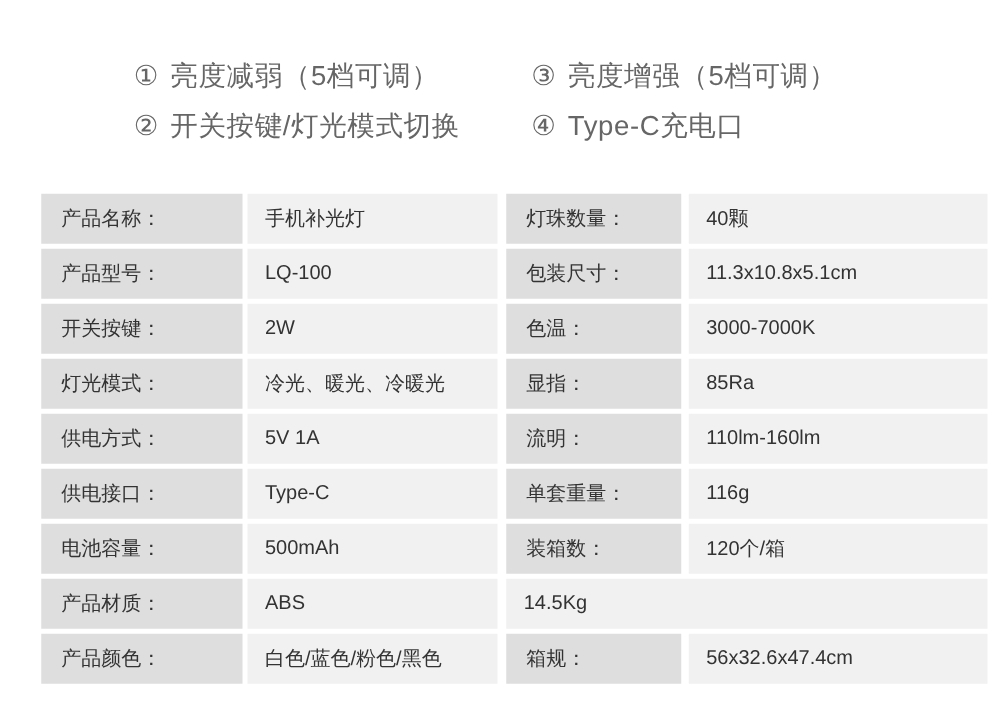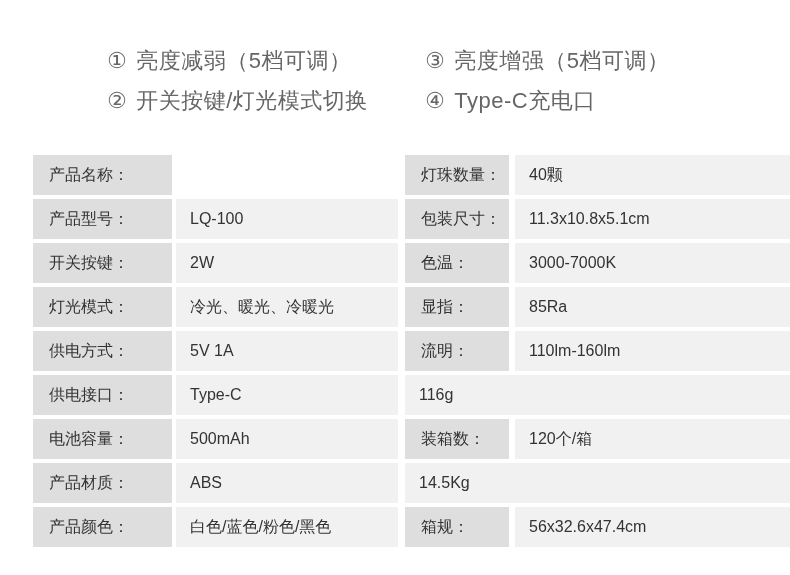--- a/index.html
+++ b/index.html
@@ -52,31 +52,31 @@
 
   .spec-row {
     display: flex;
     gap: 4px;
     height: 40px;
   }
   .spec-column.right .spec-row { gap: 6px; }
 
   .spec-label {
     background: var(--label-bg, #dedede);
-    width: 139px;
+    width: 161px;
     flex: 0 0 auto;
     display: flex;
     align-items: center;
     padding-left: 16px;
     box-sizing: border-box;
     font-size: 16px;
     color: var(--table-text, #333333);
     white-space: nowrap;
   }
-  .spec-column.right .spec-label { width: 104px; }
+  .spec-column.right .spec-label { width: 140px; }
 
   .spec-value {
     background: var(--value-bg, #f1f1f1);
     flex: 1 1 auto;
     display: flex;
     align-items: center;
     padding-left: 14px;
     box-sizing: border-box;
     font-size: 16px;
     color: var(--table-text, #333333);
@@ -102,20 +102,21 @@
     <div class="annotation-item">
       <span class="num">④</span>
       <span>Type-C充电口</span>
     </div>
   </div>
 
 <div class="spec-table">
   <div class="spec-column left">
       <div class="spec-row">
         <div class="spec-label">产品名称：</div>
+        <div class="spec-value">手机补光灯</div>
       </div>
       <div class="spec-row">
         <div class="spec-label">产品型号：</div>
         <div class="spec-value">LQ-100</div>
       </div>
       <div class="spec-row">
         <div class="spec-label">开关按键：</div>
         <div class="spec-value">2W</div>
       </div>
       <div class="spec-row">
@@ -158,20 +159,21 @@
       </div>
       <div class="spec-row">
         <div class="spec-label">显指：</div>
         <div class="spec-value">85Ra</div>
       </div>
       <div class="spec-row">
         <div class="spec-label">流明：</div>
         <div class="spec-value">110lm-160lm</div>
       </div>
       <div class="spec-row">
+        <div class="spec-label">单套重量：</div>
         <div class="spec-value">116g</div>
       </div>
       <div class="spec-row">
         <div class="spec-label">装箱数：</div>
         <div class="spec-value">120个/箱</div>
       </div>
       <div class="spec-row">
         <div class="spec-value">14.5Kg</div>
       </div>
       <div class="spec-row">

